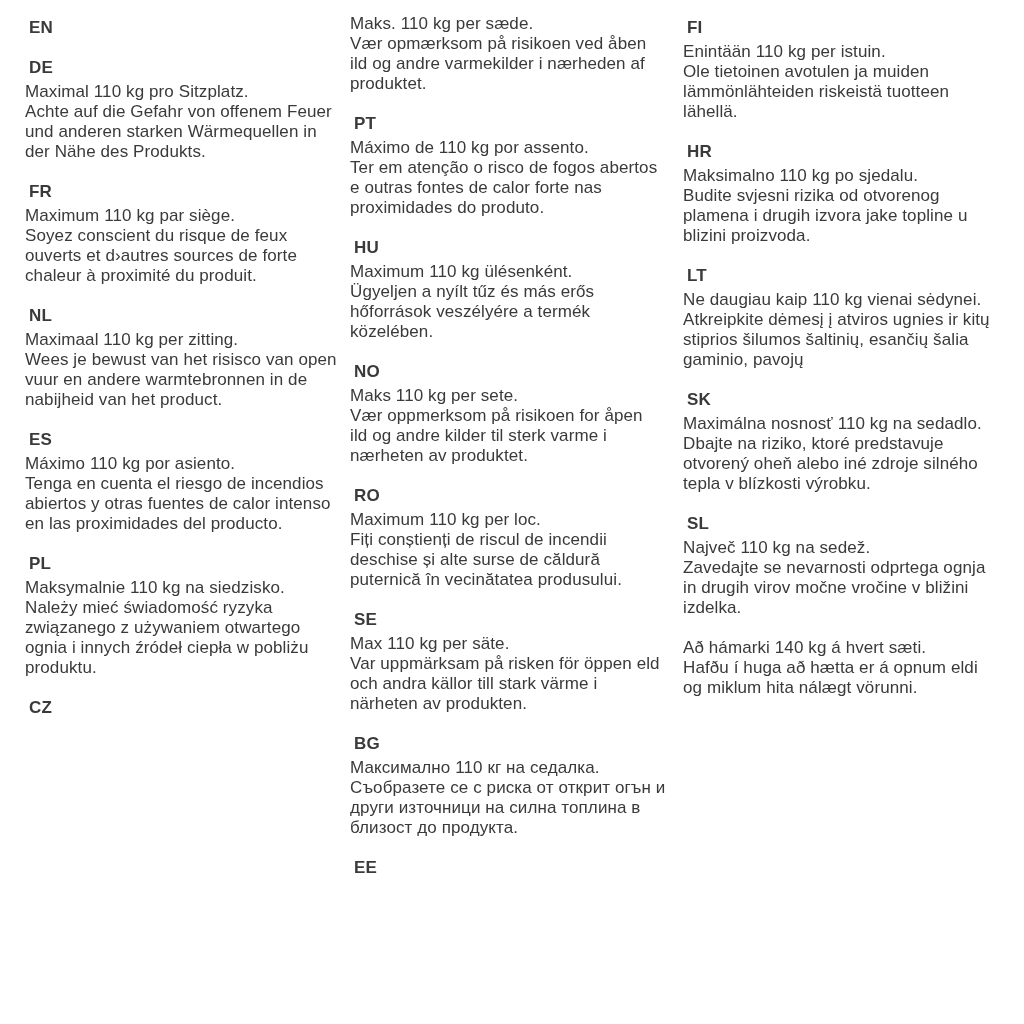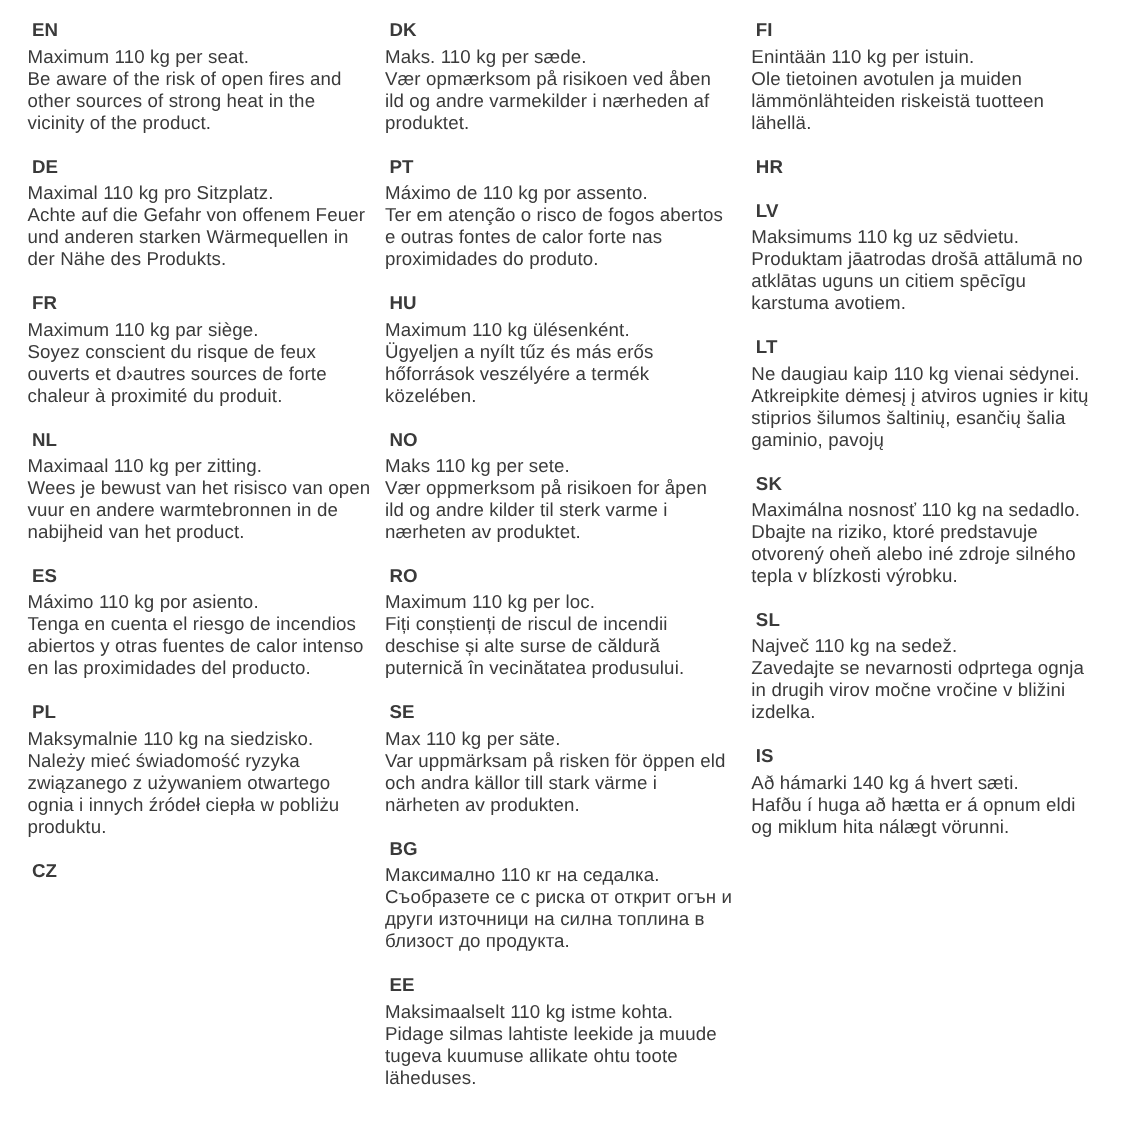--- a/index.html
+++ b/index.html
@@ -47,24 +47,20 @@
 </style>
 </head>
 <body>
 
 <div class="page">
   <div class="cols">
 
     <div class="col">
       <section class="block">
         <h2 class="code">EN</h2>
-        <p class="body">Maximum 110 kg per seat.
-Be aware of the risk of open fires and
-other sources of strong heat in the
-vicinity of the product.</p>
       </section>
       <section class="block">
         <h2 class="code">DE</h2>
         <p class="body">Maximal 110 kg pro Sitzplatz.
 Achte auf die Gefahr von offenem Feuer
 und anderen starken Wärmequellen in
 der Nähe des Produkts.</p>
       </section>
       <section class="block">
         <h2 class="code">FR</h2>
@@ -95,21 +91,20 @@
 ognia i innych źródeł ciepła w pobliżu
 produktu.</p>
       </section>
       <section class="block">
         <h2 class="code">CZ</h2>
       </section>
     </div>
 
     <div class="col">
       <section class="block">
-        <h2 class="code">DK</h2>
         <p class="body">Maks. 110 kg per sæde.
 Vær opmærksom på risikoen ved åben
 ild og andre varmekilder i nærheden af
 produktet.</p>
       </section>
       <section class="block">
         <h2 class="code">PT</h2>
         <p class="body">Máximo de 110 kg por assento.
 Ter em atenção o risco de fogos abertos
 e outras fontes de calor forte nas
@@ -145,44 +140,37 @@
       </section>
       <section class="block">
         <h2 class="code">BG</h2>
         <p class="body">Максимално 110 кг на седалка.
 Съобразете се с риска от открит огън и
 други източници на силна топлина в
 близост до продукта.</p>
       </section>
       <section class="block">
         <h2 class="code">EE</h2>
-        <p class="body">Maksimaalselt 110 kg istme kohta.
-Pidage silmas lahtiste leekide ja muude
-tugeva kuumuse allikate ohtu toote
-läheduses.</p>
       </section>
     </div>
 
     <div class="col">
       <section class="block">
         <h2 class="code">FI</h2>
         <p class="body">Enintään 110 kg per istuin.
 Ole tietoinen avotulen ja muiden
 lämmönlähteiden riskeistä tuotteen
 lähellä.</p>
       </section>
       <section class="block">
         <h2 class="code">HR</h2>
-      </section>
-      <section class="block">
-        <h2 class="code">LV</h2>
-        <p class="body">Maksimums 110 kg uz sēdvietu.
-Produktam jāatrodas drošā attālumā no
-atklātas uguns un citiem spēcīgu
-karstuma avotiem.</p>
+        <p class="body">Maksimalno 110 kg po sjedalu.
+Budite svjesni rizika od otvorenog
+plamena i drugih izvora jake topline u
+blizini proizvoda.</p>
       </section>
       <section class="block">
         <h2 class="code">LT</h2>
         <p class="body">Ne daugiau kaip 110 kg vienai sėdynei.
 Atkreipkite dėmesį į atviros ugnies ir kitų
 stiprios šilumos šaltinių, esančių šalia
 gaminio, pavojų</p>
       </section>
       <section class="block">
         <h2 class="code">SK</h2>
@@ -192,21 +180,20 @@
 tepla v blízkosti výrobku.</p>
       </section>
       <section class="block">
         <h2 class="code">SL</h2>
         <p class="body">Največ 110 kg na sedež.
 Zavedajte se nevarnosti odprtega ognja
 in drugih virov močne vročine v bližini
 izdelka.</p>
       </section>
       <section class="block">
-        <h2 class="code">IS</h2>
         <p class="body">Að hámarki 140 kg á hvert sæti.
 Hafðu í huga að hætta er á opnum eldi
 og miklum hita nálægt vörunni.</p>
       </section>
     </div>
 
   </div>
 </div>
 
 </body></html>

